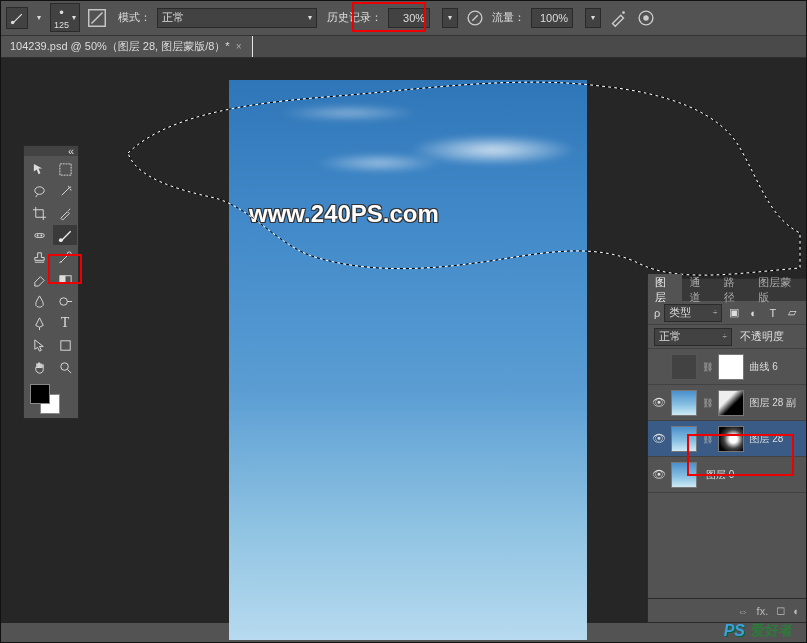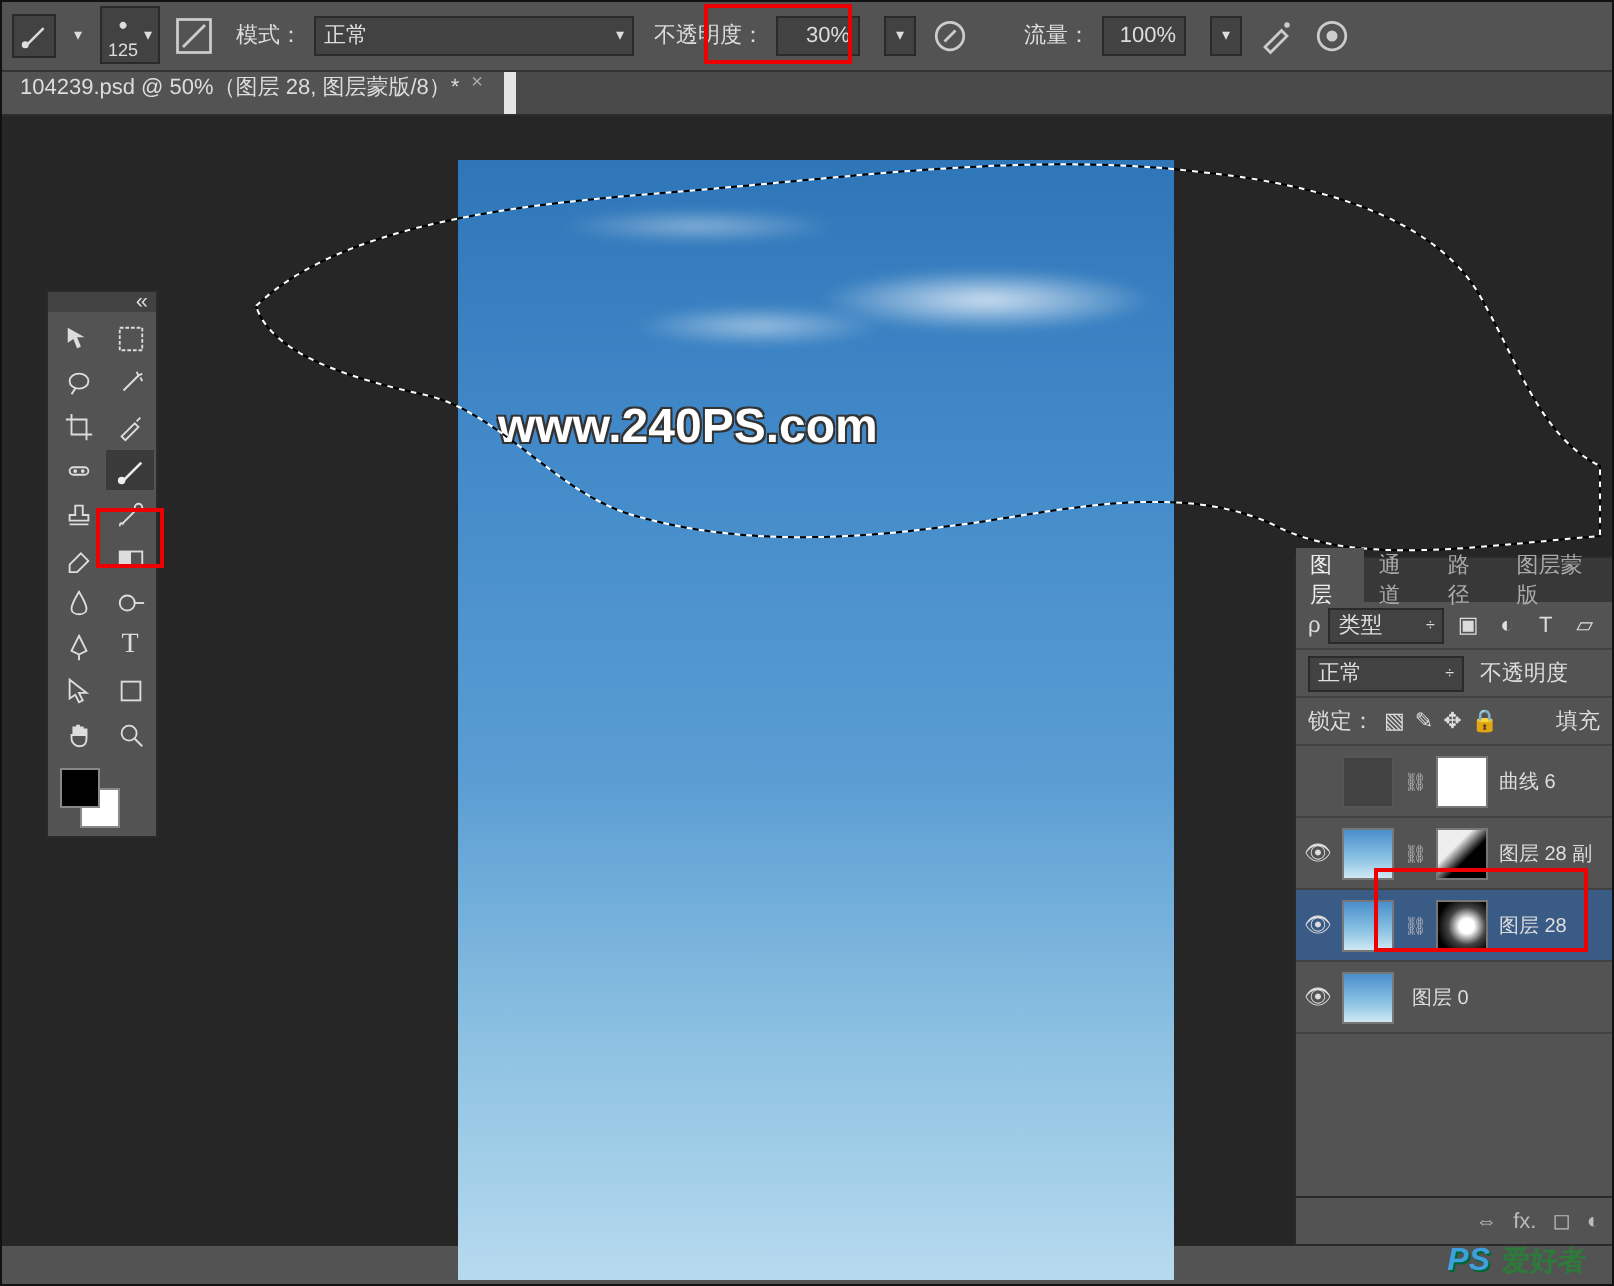--- a/index.html
+++ b/index.html
@@ -14,21 +14,21 @@
 .ob-icon{width:22px;height:22px;display:flex;align-items:center;justify-content:center;background:transparent}
 .ob-label{margin-left:4px}
 .ob-select{background:#424242;border:1px solid #2a2a2a;height:20px;display:flex;align-items:center;padding:0 4px;gap:30px}
 .ob-select.mode{width:160px;justify-content:space-between}
 .ob-num{display:flex;align-items:center;gap:12px}
 .ob-num-field{background:#424242;border:1px solid #2a2a2a;width:42px;height:20px;display:flex;align-items:center;justify-content:flex-end;padding:0 4px}
 .ob-num-arrow{background:#424242;border:1px solid #2a2a2a;width:16px;height:20px;display:flex;align-items:center;justify-content:center;font-size:8px}
 .red-box1{position:absolute;border:2px solid #e00;pointer-events:none}
 #rb-opacity{left:352px;top:2px;width:74px;height:30px}
 .tab-bar{height:22px;background:#4a4a4a;display:flex;align-items:flex-end;border-bottom:1px solid #2e2e2e}
-.doc-tab{background:#535353;height:21px;padding:0 10px;display:flex;gap:6px;border-right:6px solid #e5e5e5;font-size:10px}
+.doc-tab{background:#535353;height:21px;padding:0 10px;display:flex;align-items:center;gap:6px;border-right:1px solid #e5e5e5;font-size:10px}
 .doc-tab .x{font-size:10px;color:#aaa}
 .canvas-area{position:absolute;left:0;top:58px;right:0;bottom:20px;background:#262626}
 .canvas{position:absolute;left:229px;top:22px;width:358px;height:560px;background:linear-gradient(180deg,#2f76b8 0%,#4189c9 25%,#5a9dd3 55%,#8fc3e2 80%,#b7daef 100%);overflow:hidden}
 .cloud{position:absolute;filter:blur(3px);opacity:.85}
 .cloud.c1{left:120px;top:40px;width:240px;height:60px;background:radial-gradient(ellipse 120px 22px at 60% 50%,rgba(255,255,255,.9),transparent 70%)}
 .cloud.c2{left:60px;top:70px;width:180px;height:26px;background:radial-gradient(ellipse 90px 14px at 50% 50%,rgba(255,255,255,.6),transparent 70%)}
 .cloud.c3{left:20px;top:18px;width:200px;height:30px;background:radial-gradient(ellipse 100px 12px at 50% 50%,rgba(255,255,255,.5),transparent 70%)}
 .wm{position:absolute;left:20px;top:120px;font-size:24px;font-weight:bold;color:#fff;text-shadow:-1px -1px 0 #333,1px -1px 0 #333,-1px 1px 0 #333,1px 1px 0 #333}
 .selpath{position:absolute;left:0;top:58px;width:807px;height:565px;pointer-events:none}
 .toolbox{position:absolute;left:23px;top:145px;width:56px;background:#535353;border:1px solid #2a2a2a}
@@ -94,32 +94,32 @@
     <svg viewBox="0 0 16 16">
         <rect x="2" y="2" width="12" height="12" fill="none" stroke="#ccc"></rect>
         <path d="M4 12 L12 4" stroke="#ccc"></path>
       </svg>
   </div>
   <span class="ob-label">模式：</span>
   <div class="ob-select mode">
     <span>正常</span>
     <span style="font-size:8px">▾</span>
   </div>
-  <span class="ob-label">不透明度：</span>
+  <span class="ob-label">历史记录：</span>
   <div class="ob-num">
     <div class="ob-num-field">30%</div>
     <div class="ob-num-arrow">▾</div>
   </div>
   <div class="ob-icon">
     <svg viewBox="0 0 16 16">
         <circle cx="8" cy="8" r="5" fill="none" stroke="#ccc"></circle>
         <path d="M6 10 L10 6" stroke="#ccc"></path>
       </svg>
   </div>
-  <span class="ob-label" style="margin-left:20px">流量：</span>
+  <span class="ob-label" style="margin-left:0">流量：</span>
   <div class="ob-num">
     <div class="ob-num-field">100%</div>
     <div class="ob-num-arrow">▾</div>
   </div>
   <div class="ob-icon">
     <svg viewBox="0 0 16 16">
         <path d="M4 12 L10 6 L12 8 L6 14 Z" fill="none" stroke="#ccc"></path>
         <circle cx="12" cy="4" r="1" fill="#ccc"></circle>
       </svg>
   </div>
@@ -293,28 +293,20 @@
     <span class="ly-filter-ic">◐</span>
     <span class="ly-filter-ic">T</span>
     <span class="ly-filter-ic">▱</span>
   </div>
   <div class="ly-row">
     <div class="ly-sel blend">
       <span>正常</span>
         <span style="font-size:8px">÷</span>
     </div>
     <span style="margin-left:4px">不透明度</span>
-  </div>
-  <div class="ly-lock">
-    <span>锁定：</span>
-    <span>▧</span>
-    <span>✎</span>
-    <span>✥</span>
-    <span>🔒</span>
-    <span style="margin-left:auto">填充</span>
   </div>
   <div class="ly-list">
     <div class="layer">
       <span class="eye"></span>
       <div class="thumb hid"></div>
       <span class="link">⛓</span>
       <div class="thumb curve"></div>
       <span class="lname">曲线 6</span>
     </div>
     <div class="layer">

